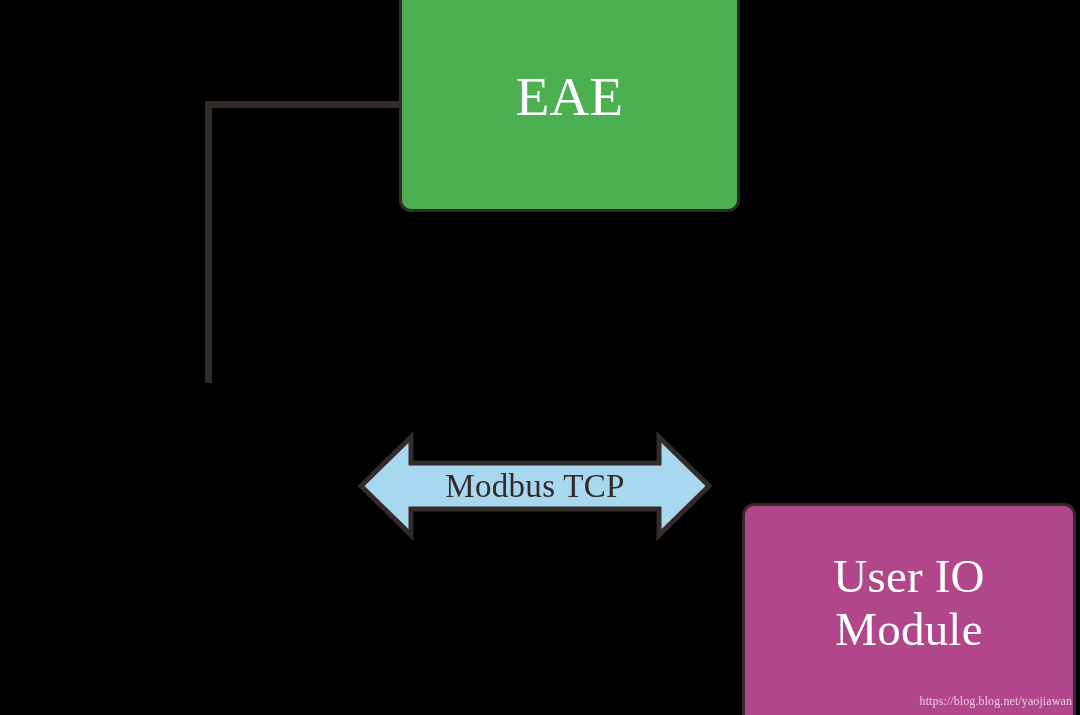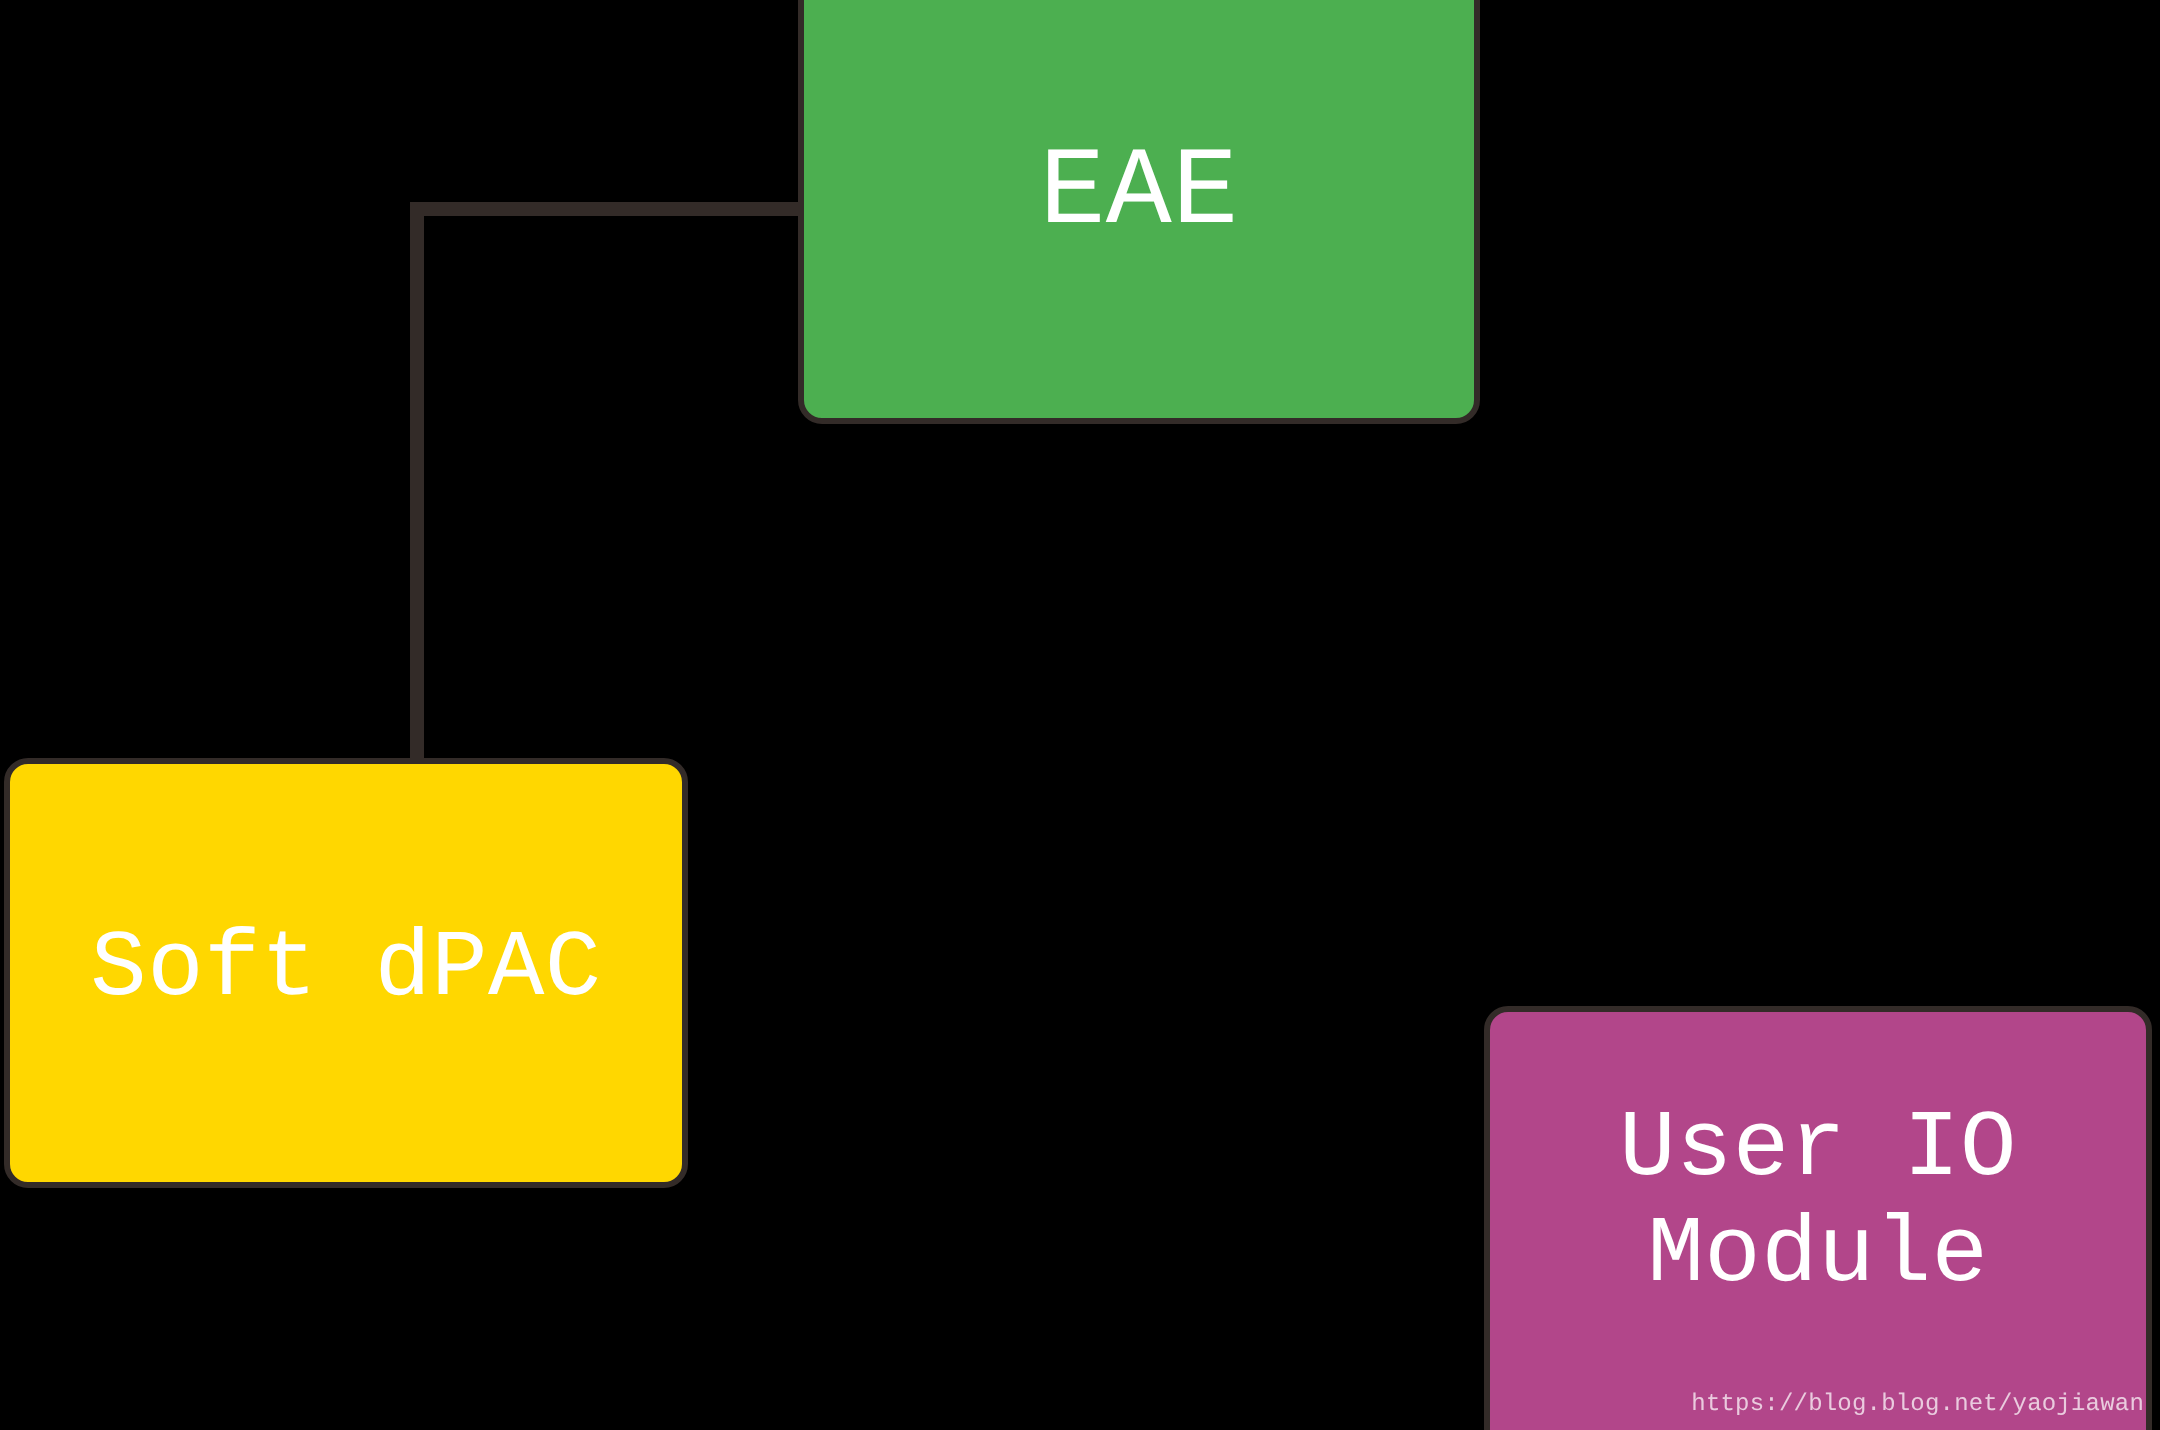--- a/index.html
+++ b/index.html
@@ -7,21 +7,21 @@
     margin: 0;
     padding: 0;
     background: #000000;
   }
   #canvas {
     position: relative;
     width: 1080px;
     height: 715px;
     background: #000000;
     overflow: hidden;
-    font-family: Liberation Mono, monospace;
+    font-family: Liberation Serif, serif;
   }
 
   
   .node {
     position: absolute;
     box-sizing: border-box;
     border: 3px solid #332b28;
     border-radius: 12px;
     display: flex;
     align-items: center;
@@ -141,22 +141,27 @@
 </head>
 <body>
 
 <div id="canvas">
 
   <div class="conn-seg" id="conn-horizontal"></div>
   <div class="conn-seg" id="conn-vertical"></div>
 
   <div class="node" id="node-eae">EAE</div>
 
-  <div class="node" id="node-soft-dpac">Soft dPAC</div>
 
 
   <div class="node" id="node-user-io">User IO
 Module</div>
 
+  <div id="arrow-modbus">
+    <svg viewBox="0 0 354 112" preserveAspectRatio="none">
+      <polygon points="3,56 53,7 53,33 301,33 301,7 351,56 301,105 301,79 53,79 53,105" fill="#a8d8f0" stroke="#332b28" stroke-width="5" stroke-linejoin="miter"></polygon>
+    </svg>
+    <div id="arrow-label">Modbus TCP</div>
+  </div>
 
   <div id="watermark">https://blog.blog.net/yaojiawan</div>
 
 </div>
 
 </body></html>

